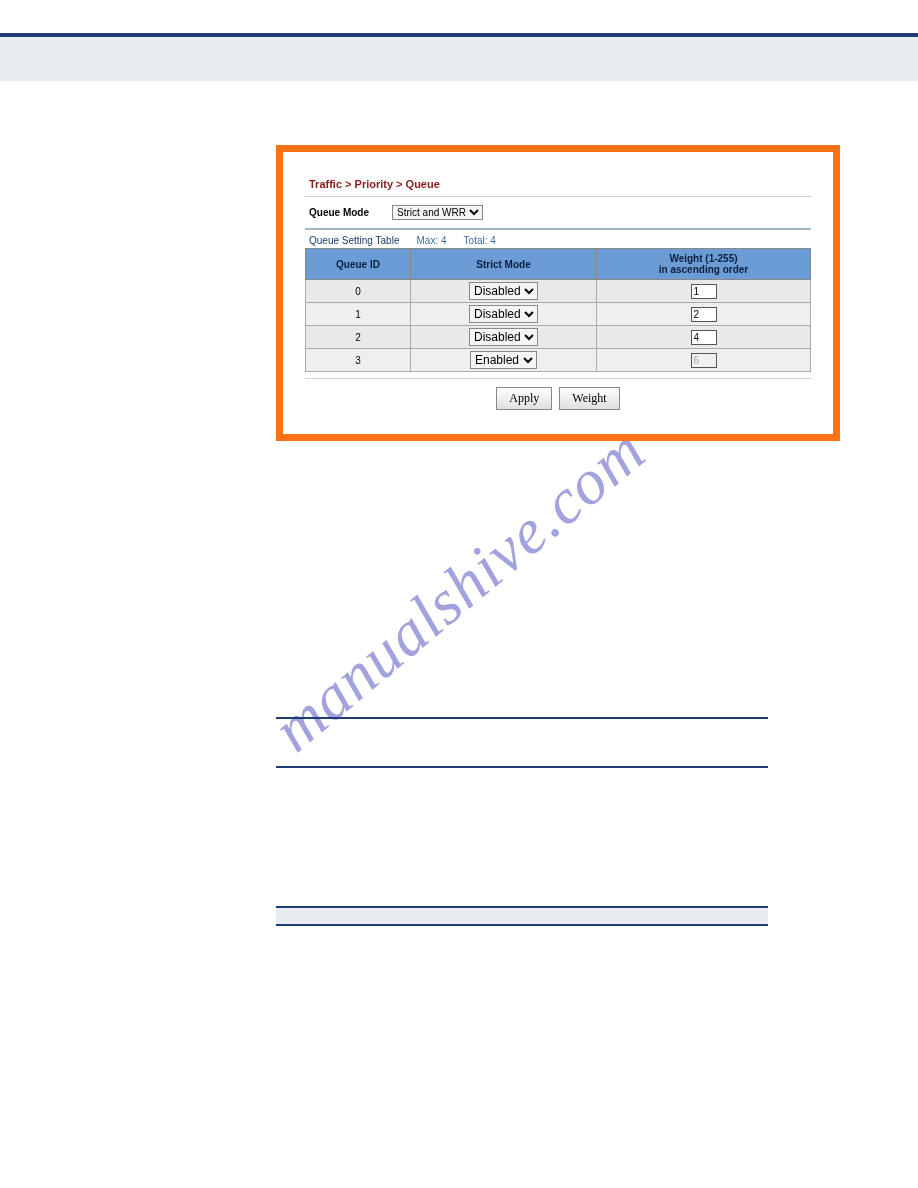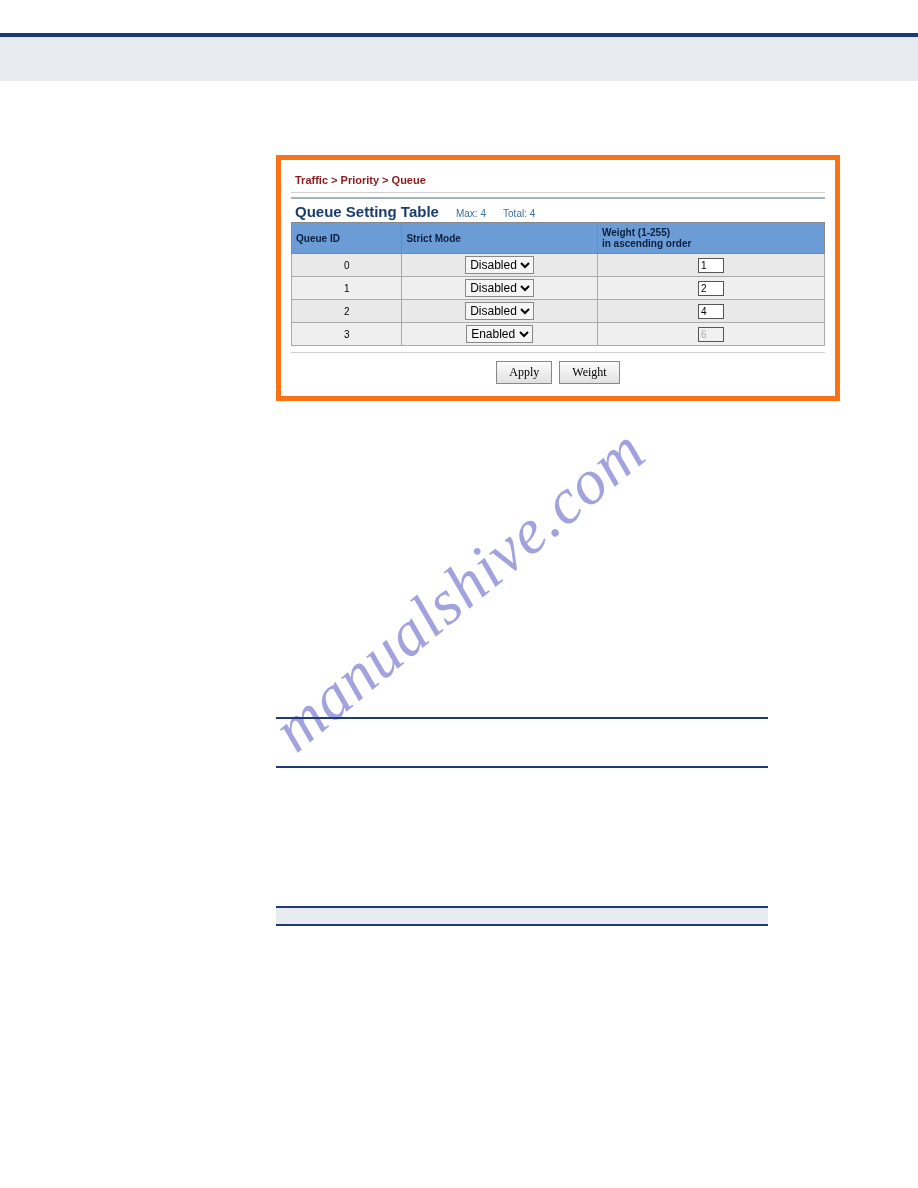--- a/index.html
+++ b/index.html
@@ -23,24 +23,24 @@
     position: absolute;
     top: 37px;
     left: 0;
     right: 0;
     height: 44px;
     background: #e8ebef;
   }
   .panel-frame {
     position: absolute;
     left: 276px;
-    top: 155px;
+    top: 145px;
     width: 564px;
-    border: 5px solid #f97316;
-    padding: 10px;
+    border: 7px solid #f97316;
+    padding: 22px;
     background: #fff;
   }
   .breadcrumb {
     color: #8b1a1a;
     font-weight: bold;
     font-size: 11px;
     padding: 4px 4px 6px 4px;
     border-bottom: 1px solid #d0d0d0;
   }
   .qmode-row {
@@ -57,38 +57,38 @@
     border: 1px solid #888;
     background: #f5f5f5;
   }
   .table-caption {
     padding: 4px 4px 2px 4px;
     border-top: 2px solid #a0b4c2;
     margin-top: 4px;
   }
   .table-caption .tname {
     color: #1a3b6e;
-    font-weight: bold;
-    font-size: 15px;
+    font-weight: normal;
+    font-size: 10px;
   }
   .table-caption .tmeta {
     color: #3b6ea5;
     font-size: 10px;
     margin-left: 14px;
   }
   table.queue {
     width: 100%;
     border-collapse: collapse;
   }
   table.queue th {
     background: #6b9cd6;
     color: #0a1f3d;
     font-weight: bold;
     font-size: 10px;
-    text-align: left;
+    text-align: center;
     padding: 4px;
     border: 1px solid #888;
   }
   table.queue td {
     background: #e9e9e9;
     font-size: 10px;
     text-align: center;
     padding: 2px;
     border: 1px solid #aaa;
     height: 20px;
@@ -166,20 +166,26 @@
 <body>
 
 <div class="top-rule"></div>
 <div class="gray-band"></div>
 
 <div class="watermark">manualshive.com</div>
 
 <div class="panel-frame">
   <div class="breadcrumb">Traffic &gt; Priority &gt; Queue</div>
 
+  <div class="qmode-row">
+    <label>Queue Mode</label>
+    <select>
+      <option>Strict and WRR</option>
+    </select>
+  </div>
 
   <div class="table-caption">
     <span class="tname">Queue Setting Table</span>
     <span class="tmeta">Max: 4</span>
     <span class="tmeta">Total: 4</span>
   </div>
 
   <table class="queue">
     <thead>
       <tr>

